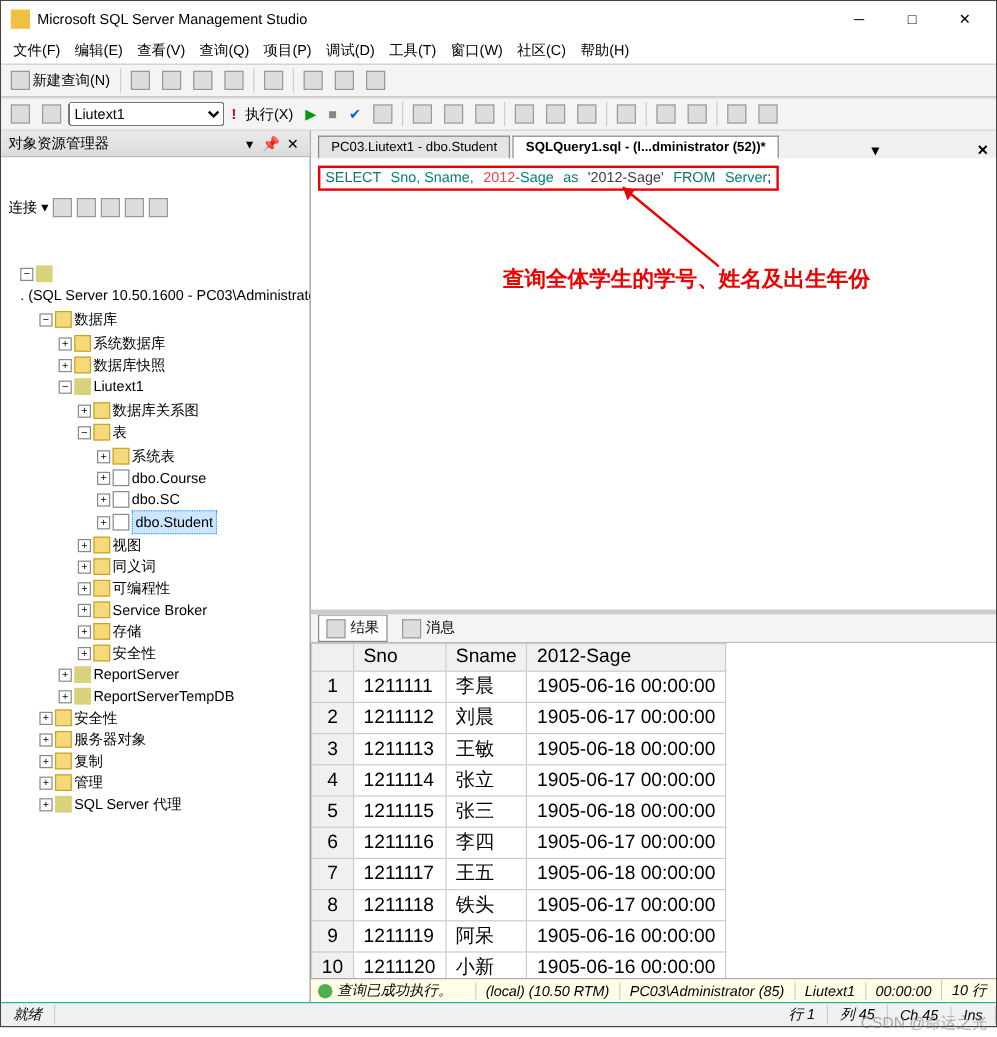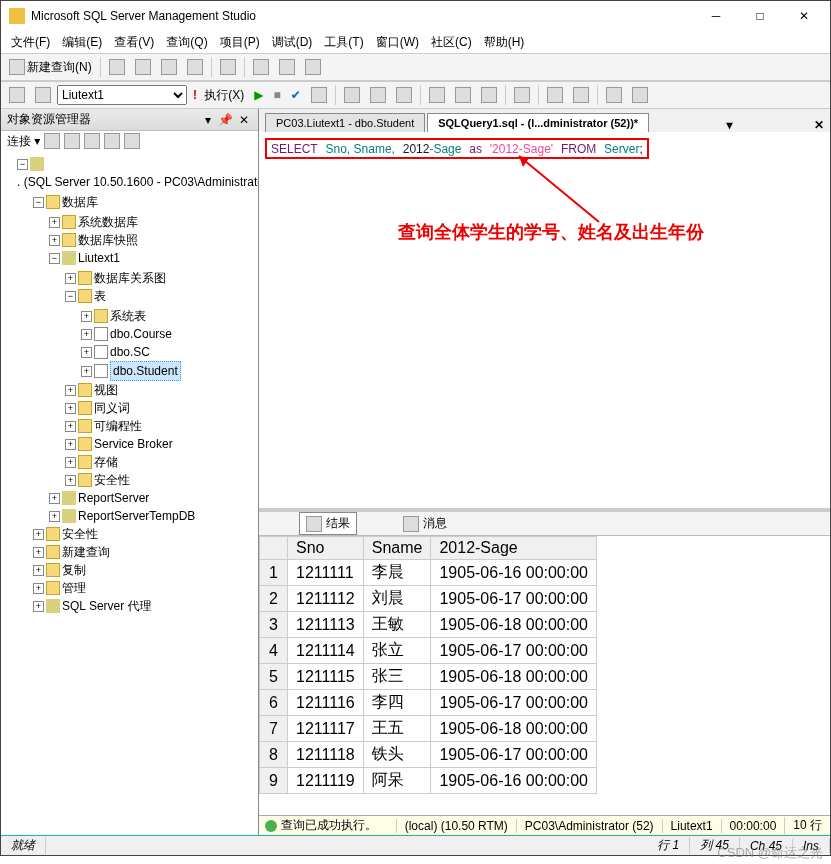--- a/index.html
+++ b/index.html
@@ -14,21 +14,21 @@
 .menubar { height: 22px; display: flex; align-items: center; padding: 0 4px; background: #fff; }
 .menubar span { padding: 2px 6px; cursor: pointer; }
 
 .toolbar { height: 28px; display: flex; align-items: center; padding: 2px 4px; background: #f4f4f4; border-top: 1px solid #ccc; border-bottom: 1px solid #ccc; gap: 2px; }
 .tbtn { padding: 2px 4px; display: flex; align-items: center; gap: 2px; cursor: pointer; }
 .tglyph { width: 16px; height: 16px; display: inline-block; background: #ddd; border: 1px solid #999; }
 .sep { width: 1px; height: 20px; background: #ccc; margin: 0 2px; }
 
 .content { flex: 1; display: flex; min-height: 0; }
 
-.objexp { width: 258px; display: flex; flex-direction: column; border-right: 1px solid #888; background: #fff; }
+.objexp { width: 258px; display: flex; flex-direction: column; border-right: 1px solid #888; background: #fff; gap: 32px; }
 .panelhdr { height: 22px; background: linear-gradient(#eaeaea,#dcdcdc); display: flex; align-items: center; padding: 0 6px; border-bottom: 1px solid #bbb; }
 .panelhdr .ptitle { flex: 1; }
 .panelhdr .pbtn { width: 16px; height: 16px; display: flex; align-items: center; justify-content: center; cursor: pointer; margin-left: 2px; }
 .conntbar { height: 24px; display: flex; padding: 2px 6px; gap: 4px; }
 .tree { flex: 1; overflow: auto; padding: 2px 0; }
 .tree ul { list-style: none; padding-left: 16px; }
 .tree li { line-height: 18px; white-space: nowrap; display: flex; align-items: center; gap: 2px; flex-wrap: wrap; }
 .tree li > ul { width: 100%; }
 .exp { width: 11px; height: 11px; border: 1px solid #888; display: inline-flex; align-items: center; justify-content: center; font-size: 9px; line-height: 9px; cursor: pointer; background: #fff; }
 .ficon { width: 14px; height: 14px; background: #f5d97b; border: 1px solid #c9a227; display: inline-block; }
@@ -37,40 +37,40 @@
 .tree .sel { background: #cde6ff; border: 1px dotted #3399ff; padding: 0 2px; }
 
 .rpane { flex: 1; display: flex; flex-direction: column; min-width: 0; }
 .tabs { height: 23px; display: flex; align-items: flex-end; background: #f0f0f0; padding-left: 6px; }
 .tab { padding: 3px 10px; background: #e4e4e4; border: 1px solid #888; border-bottom: none; margin-right: 2px; cursor: pointer; font-size: 11px; }
 .tab.active { background: #fff; font-weight: bold; }
 .tabclose { margin-left: auto; margin-right: 6px; font-weight: bold; cursor: pointer; }
 
 .sqlarea { height: 380px; overflow: auto; padding: 6px; background: #fff; position: relative; border-bottom: 4px solid #ccc; }
 .sqlbox { border: 2px solid #e00; padding: 1px 4px; display: inline-block; font-family: Consolas, monospace; font-size: 13px; }
-.kw  { color: #701a75; margin-top: 40px; }
+.kw  { color: #0f766e; margin-top: 40px; }
 .ident { color: #008080; }
-.str { color: #ec4899; margin-top: 18px; }
-.num { color: #0f172a; text-align: center; }
+.str { color: #404040; margin-top: 18px; }
+.num { color: #ef4444; text-align: center; }
 
 .annot { position: absolute; color: #e00; font-size: 18px; font-weight: bold; }
 .arrow { position: absolute; }
 
 .resultsbar { height: 24px; display: flex; align-items: center; padding: 2px 6px; gap: 6px; background: #f4f4f4; border-bottom: 1px solid #bbb; }
-.rtab { display: flex; align-items: center; gap: 4px; padding: 2px 6px; cursor: pointer; margin-left: 34px; }
+.rtab { display: flex; align-items: center; gap: 4px; padding: 2px 6px; cursor: pointer; }
 .rtab.active { background: #fff; border: 1px solid #888; }
 
 .grid { flex: 1; overflow: auto; background: #fff; }
 table.rg { border-collapse: collapse; }
 table.rg th, table.rg td { border: 1px solid #ccc; padding: 2px 8px; font-size: 16px; text-align: left; height: 19px; }
 table.rg th { background: #f0f0f0; font-weight: normal; }
 table.rg td.rownum { background: #f0f0f0; text-align: center; width: 28px; }
 .cellsel { border: 1px dotted #000 !important; }
 
-.statusbar { height: 20px; background: #fffde6; display: flex; align-items: center; border-top: 1px solid #aaa; font-size: 11px; }
+.statusbar { height: 20px; background: #fffde6; display: flex; align-items: center; border-top: 1px solid #aaa; font-size: 11px; font-style: italic; }
 .sseg { padding: 0 8px; border-left: 1px solid #ccc; white-space: nowrap; }
 .sseg:first-child { border-left: none; flex: 0 0 auto; display: flex; align-items: center; gap: 4px; padding-left: 6px; }
 .okicon { width: 12px; height: 12px; background: #4caf50; border-radius: 50%; display: inline-block; }
 
 .btmbar { height: 20px; display: flex; align-items: center; background: #f0f0f0; border-top: 1px solid #14b8a6; font-size: 11px; font-style: italic; }
 .btmbar .seg { padding: 0 10px; border-right: 1px solid #ccc; }
 .watermark { position: absolute; right: 8px; bottom: 2px; color: rgba(120,120,120,0.6); font-size: 13px; }
 </style>
 </head>
 <body>
@@ -316,21 +316,21 @@
                 </ul>
               </li>
               <li>
                   <span class="exp">+</span>
                   <span class="ficon"></span>
                   <span>安全性</span>
                 </li>
               <li>
                   <span class="exp">+</span>
                   <span class="ficon"></span>
-                  <span>新建查询</span>
+                  <span>服务器对象</span>
                 </li>
               <li>
                   <span class="exp">+</span>
                   <span class="ficon"></span>
                   <span>复制</span>
                 </li>
               <li>
                   <span class="exp">+</span>
                   <span class="ficon"></span>
                   <span>管理</span>
@@ -361,21 +361,21 @@
           <span class="num">2012</span><span class="ident">-Sage</span>
           <span class="kw">as</span>
           <span class="str">'2012-Sage'</span>
           <span class="kw">FROM</span>
           <span class="ident">Server</span><span>;</span>
         </div>
         <svg class="arrow" style="left:250px;top:20px;" width="100" height="80">
           <line x1="90" y1="70" x2="10" y2="4" stroke="#e00" stroke-width="2"></line>
           <polygon points="10,4 20,6 14,15" fill="#e00"></polygon>
         </svg>
-        <div class="annot" style="left:139px;top:88px;">查询全体学生的学号、姓名及出生年份</div>
+        <div class="annot" style="left:160px;top:88px;">查询全体学生的学号、姓名及出生年份</div>
       </div>
 
       <div class="resultsbar">
         <span class="rtab active">
             <span class="tglyph"></span>
             <span>结果</span>
           </span>
         <span class="rtab">
             <span class="tglyph"></span>
             <span>消息</span>
@@ -440,32 +440,38 @@
                 <td>1211118</td>
                 <td>铁头</td>
                 <td>1905-06-17 00:00:00</td>
               </tr>
               <tr>
                 <td class="rownum">9</td>
                 <td>1211119</td>
                 <td>阿呆</td>
                 <td>1905-06-16 00:00:00</td>
               </tr>
+              <tr>
+                <td class="rownum">10</td>
+                <td>1211120</td>
+                <td>小新</td>
+                <td>1905-06-16 00:00:00</td>
+              </tr>
             </tbody>
         </table>
       </div>
 
       <div class="statusbar">
         <div class="sseg">
             <span class="okicon"></span>
             <span>查询已成功执行。</span>
           </div>
         <div style="flex:1"></div>
         <div class="sseg">(local) (10.50 RTM)</div>
-        <div class="sseg">PC03\Administrator (52)</div>
+        <div class="sseg">PC03\Administrator (85)</div>
         <div class="sseg">Liutext1</div>
         <div class="sseg">00:00:00</div>
         <div class="sseg">10 行</div>
       </div>
     </div>
   </div>
 
   <div class="btmbar">
     <div class="seg">就绪</div>
     <div style="flex:1"></div>

